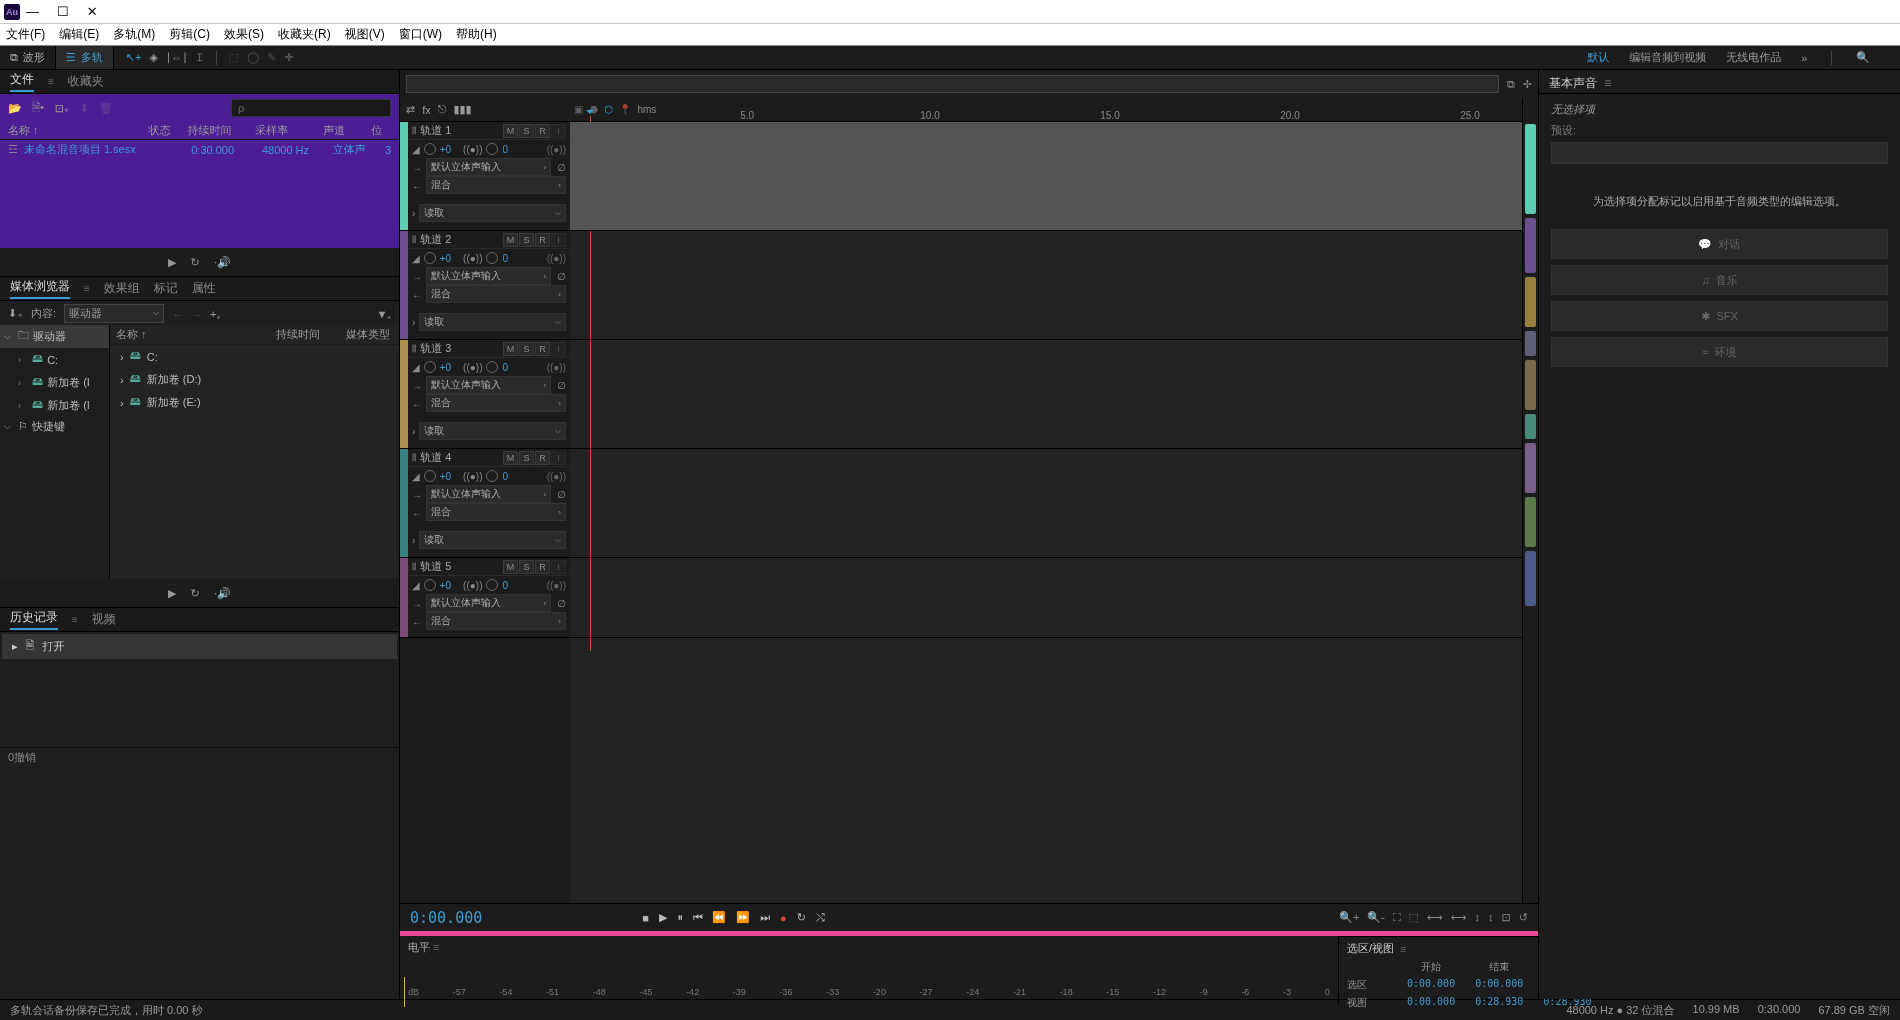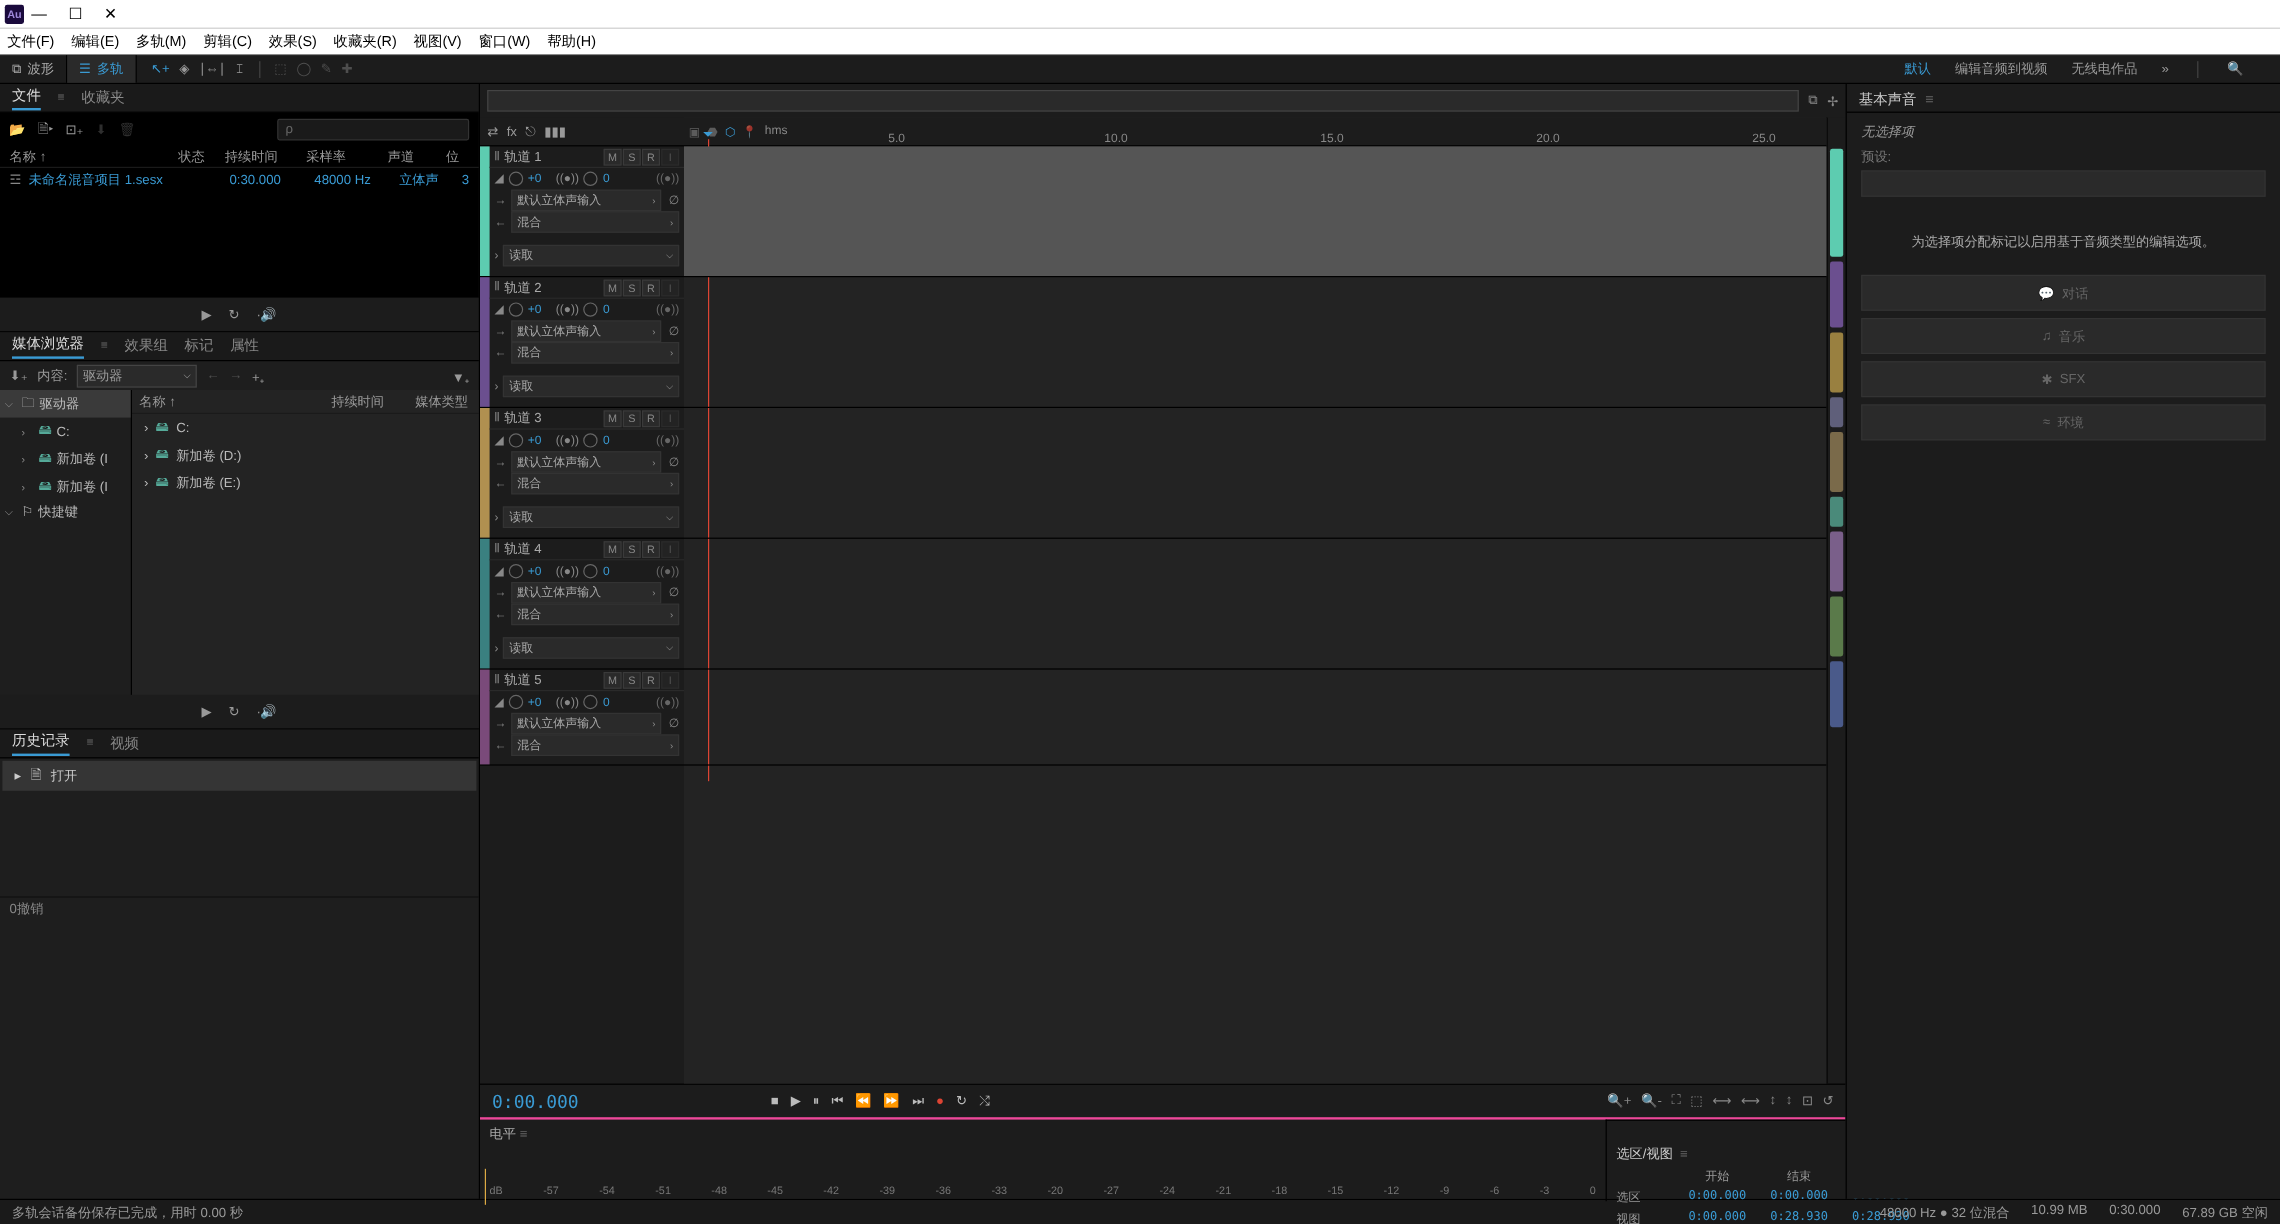--- a/index.html
+++ b/index.html
@@ -18,21 +18,21 @@
 .toolbar .wspace { margin-left: auto; display: flex; align-items: center; gap: 20px; padding-right: 30px; }
 .toolbar .wspace span { color: #999; cursor: pointer; }
 .toolbar .wspace .active { color: #3a9bd4; }
 .divider-v { width: 1px; height: 14px; background: #444; margin: 0 4px; }
 .main { display: flex; height: 929px; }
 .left-col { width: 400px; display: flex; flex-direction: column; border-right: 1px solid #000; }
 .panel-tabs { background: #1a1a1a; height: 24px; display: flex; align-items: center; gap: 14px; padding-left: 10px; border-bottom: 1px solid #000; }
 .panel-tabs span { color: #888; cursor: pointer; font-size: 12px; }
 .panel-tabs .active { color: #ddd; border-bottom: 2px solid #3a9bd4; padding-bottom: 2px; }
 .panel-tabs .menu-icon { color: #666; font-size: 10px; }
-.files-panel { background: #000000; }
+.files-panel { background: #4c1d95; }
 .files-tb { height: 28px; display: flex; align-items: center; padding: 0 8px; gap: 10px; color: #999; }
 .files-tb .search { margin-left: auto; background: #1a1a1a; border: 1px solid #333; width: 160px; height: 18px; display: flex; align-items: center; padding-left: 6px; color: #666; border-radius: 2px; }
 .files-head { display: flex; padding: 0 8px; height: 18px; align-items: center; color: #999; font-size: 11px; border-bottom: 1px solid #1a1a1a; }
 .files-list { height: 108px; overflow-y: auto; }
 .file-row { display: flex; padding: 2px 8px; align-items: center; gap: 6px; color: #3a9bd4; }
 .file-row .icon { color: #888; }
 .play-ctrl { height: 28px; display: flex; align-items: center; justify-content: center; gap: 14px; background: #1c1c1c; color: #999; }
 .media-panel { border-top: 1px solid #000; }
 .media-tb { height: 24px; display: flex; align-items: center; padding: 0 8px; gap: 8px; color: #999; }
 .media-tb .dropdown { background: #2a2a2a; border: 1px solid #444; padding: 1px 4px; width: 100px; display: flex; align-items: center; }
@@ -81,33 +81,33 @@
 .tracks-body { position: relative; }
 .track-lane { border-bottom: 1px solid #000; position: relative; }
 .lane-shade { background: #3a3a3a; position: absolute; left: 0; right: 0; top: 0; }
 .vscroll { width: 16px; background: #1c1c1c; border-left: 1px solid #000; display: flex; flex-direction: column; }
 .vs-thumb { margin: 2px; border-radius: 2px; }
 .time-display { height: 28px; display: flex; align-items: center; padding: 0 10px; gap: 20px; background: #1c1c1c; border-top: 1px solid #000; }
 .time-code { color: #3a9bd4; font-size: 15px; font-family: monospace; }
 .transport { display: flex; gap: 10px; color: #bbb; align-items: center; margin-left: 140px;}
 .transport .rec { color: #d43; }
 .zoom-tools { margin-left: auto; display: flex; gap: 8px; color: #888; }
-.levels-panel { height: 68px; background: #1c1c1c; border-top: 2px solid #ec4899; display: flex; }
+.levels-panel { height: 68px; background: #1c1c1c; border-top: 5px solid #ec4899; display: flex; }
 .levels-label { width: 50px; padding: 4px 8px; color: #aaa; font-size: 11px; }
 .levels-body { flex: 1; position: relative; }
 .level-scale { position: absolute; bottom: 2px; left: 0; right: 0; display: flex; justify-content: space-between; padding: 0 8px; color: #777; font-size: 9px; }
 .level-cursor { position: absolute; top: 18px; left: 4px; width: 1px; height: 30px; background: #da4; }
 .right-col { width: 362px; background: #1c1c1c; border-left: 1px solid #000; display: flex; flex-direction: column; }
 .rp-head { height: 24px; padding: 5px 10px; color: #ccc; font-size: 12px; border-bottom: 1px solid #000; }
 .rp-body { padding: 8px 12px; color: #888; font-size: 11px; }
 .rp-body .sec-title { font-style: italic; color: #999; margin-bottom: 6px; }
 .rp-input { width: 100%; background: #2a2a2a; height: 22px; border: 1px solid #333; margin-bottom: 20px; padding-left: 6px; color: #666; display: flex; align-items: center; }
 .rp-msg { text-align: center; color: #aaa; margin: 30px 0 20px; }
 .action-btn { background: #2a2a2a; height: 30px; display: flex; align-items: center; justify-content: center; gap: 6px; margin: 6px 0; border: 1px solid #333; color: #666; cursor: pointer; }
-.sel-panel { height: 68px; border-top: 1px solid #000; padding: 20px 8px; }
+.sel-panel { height: 68px; border-top: 1px solid #000; padding: 4px 8px; }
 .sel-head { color: #ccc; font-size: 11px; margin-bottom: 4px; display: flex; align-items: center; gap: 6px; }
 .sel-table { display: grid; grid-template-columns: 40px 1fr 1fr 1fr; gap: 4px 20px; font-size: 10px; }
 .sel-table .hdr { color: #999; text-align: center; }
 .sel-table .lbl { color: #999; }
 .sel-table .val { color: #3a9bd4; text-align: right; font-family: monospace; }
 .statusbar { height: 21px; background: #1a1a1a; display: flex; align-items: center; padding: 0 10px; color: #999; font-size: 11px; border-top: 1px solid #000; }
 .statusbar .right { margin-left: auto; display: flex; gap: 18px; }
 .icon-sm { font-size: 11px; cursor: pointer; }
 .tc1 { background: #5dccb0; } .tc2 { background: #6b4f8f; } .tc3 { background: #b09050; } .tc4 { background: #3a8080; } .tc5 { background: #7a4a7a; }
 .vs1 { background: #5dccb0; } .vs2 { background: #6b4f8f; } .vs3 { background: #998040; } .vs4 { background: #5f5f7a; } .vs5 { background: #7a6a4a; } .vs6 { background: #4a8a7a; } .vs7 { background: #7a5f8a; } .vs8 { background: #5a7a4a; } .vs9 { background: #4a5a8a; }

